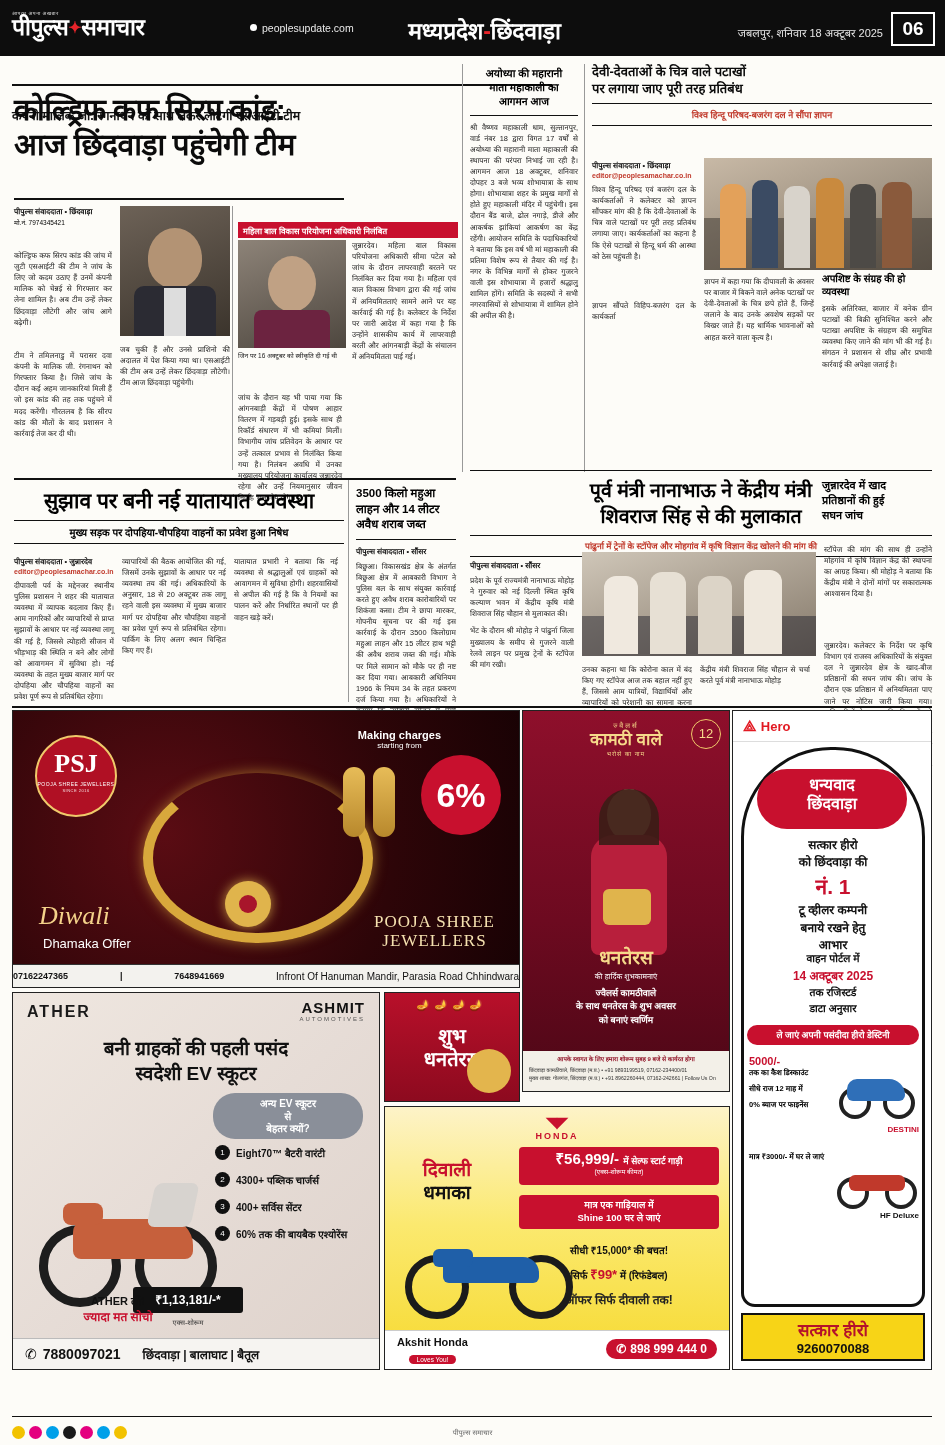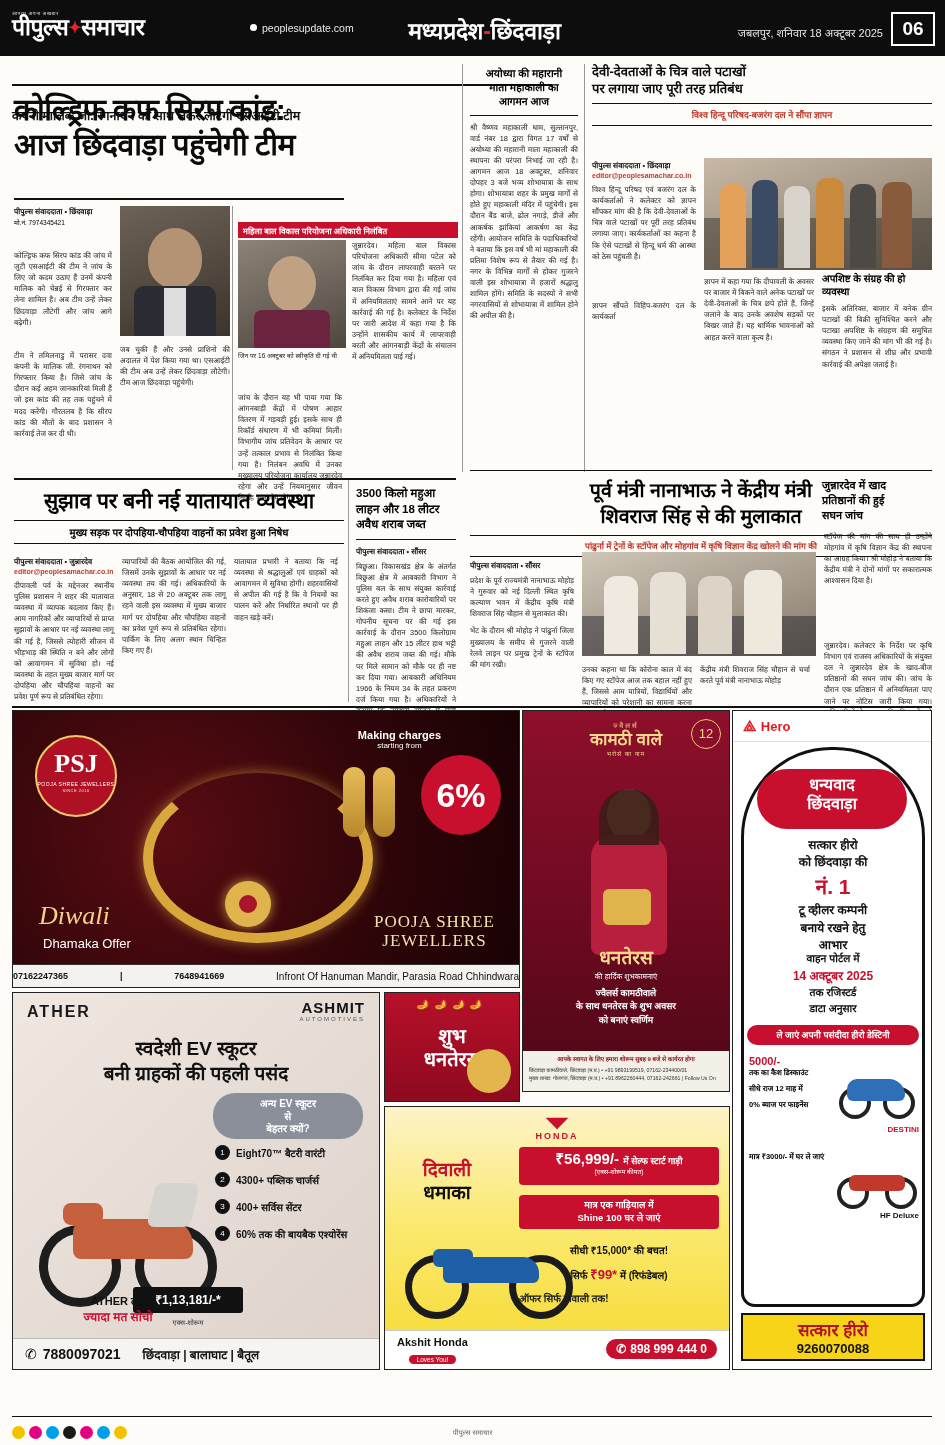--- a/index.html
+++ b/index.html
@@ -218,21 +218,21 @@
   <div class="photo" style="left:582px;top:552px;width:234px;height:104px;background:linear-gradient(160deg,#cfc6b8,#85796a);">
     <div style="position:absolute;left:0;bottom:0;width:100%;height:40px;background:rgba(35,35,45,.5);"></div>
     <div style="position:absolute;left:22px;top:24px;width:34px;height:78px;background:#f0e9df;border-radius:12px 12px 0 0;"></div>
     <div style="position:absolute;left:68px;top:20px;width:36px;height:82px;background:#e7e0d4;border-radius:12px 12px 0 0;"></div>
     <div style="position:absolute;left:116px;top:24px;width:34px;height:78px;background:#dcd4c7;border-radius:12px 12px 0 0;"></div>
     <div style="position:absolute;left:162px;top:18px;width:38px;height:84px;background:#efe8dd;border-radius:12px 12px 0 0;"></div>
   </div>
 
   <div class="bodytxt" style="position:absolute;left:582px;top:664px;width:110px;">उनका कहना था कि कोरोना काल में बंद किए गए स्टॉपेज आज तक बहाल नहीं हुए हैं, जिससे आम यात्रियों, विद्यार्थियों और व्यापारियों को परेशानी का सामना करना पड़ रहा है।</div>
   <div class="bodytxt" style="position:absolute;left:700px;top:664px;width:110px;">केंद्रीय मंत्री शिवराज सिंह चौहान से चर्चा करते पूर्व मंत्री नानाभाऊ मोहोड़</div>
-  <div class="bodytxt" style="position:absolute;left:824px;top:531px;width:108px;">स्टॉपेज की मांग की साथ ही उन्होंने मोहगांव में कृषि विज्ञान केंद्र की स्थापना का आग्रह किया। श्री मोहोड़ ने बताया कि केंद्रीय मंत्री ने दोनों मांगों पर सकारात्मक आश्वासन दिया है।</div>
+  <div class="bodytxt" style="position:absolute;left:824px;top:544px;width:108px;">स्टॉपेज की मांग की साथ ही उन्होंने मोहगांव में कृषि विज्ञान केंद्र की स्थापना का आग्रह किया। श्री मोहोड़ ने बताया कि केंद्रीय मंत्री ने दोनों मांगों पर सकारात्मक आश्वासन दिया है।</div>
 
   <div class="hrline" style="left:470px;top:470px;width:462px;background:#111;"></div>
 
   <div style="position:absolute;left:822px;top:478px;width:110px;">
     <div style="font-size:11px;font-weight:bold;line-height:1.35;">
       <div>जुन्नारदेव में खाद</div>
       <div>प्रतिष्ठानों की हुई</div>
       <div>सघन जांच</div>
     </div>
   </div>
@@ -250,21 +250,21 @@
     <div class="byemail" style="margin-top:2px;">editor@peoplesamachar.co.in</div>
   </div>
   <div class="bodytxt" style="position:absolute;left:14px;top:580px;width:100px;">दीपावली पर्व के मद्देनजर स्थानीय पुलिस प्रशासन ने शहर की यातायात व्यवस्था में व्यापक बदलाव किए हैं। आम नागरिकों और व्यापारियों से प्राप्त सुझावों के आधार पर नई व्यवस्था लागू की गई है, जिससे त्योहारी सीजन में भीड़भाड़ की स्थिति न बने और लोगों को आवागमन में सुविधा हो। नई व्यवस्था के तहत मुख्य बाजार मार्ग पर दोपहिया और चौपहिया वाहनों का प्रवेश पूर्ण रूप से प्रतिबंधित रहेगा।</div>
   <div class="bodytxt" style="position:absolute;left:122px;top:556px;width:104px;">व्यापारियों की बैठक आयोजित की गई, जिसमें उनके सुझावों के आधार पर नई व्यवस्था तय की गई। अधिकारियों के अनुसार, 18 से 20 अक्टूबर तक लागू रहने वाली इस व्यवस्था में मुख्य बाजार मार्ग पर दोपहिया और चौपहिया वाहनों का प्रवेश पूर्ण रूप से प्रतिबंधित रहेगा। पार्किंग के लिए अलग स्थान चिन्हित किए गए हैं।</div>
   <div class="bodytxt" style="position:absolute;left:234px;top:556px;width:104px;">यातायात प्रभारी ने बताया कि नई व्यवस्था से श्रद्धालुओं एवं ग्राहकों को आवागमन में सुविधा होगी। शहरवासियों से अपील की गई है कि वे नियमों का पालन करें और निर्धारित स्थानों पर ही वाहन खड़े करें।</div>
 
   <div class="vr" style="left:348px;top:480px;height:222px;"></div>
   <div style="position:absolute;left:356px;top:486px;width:100px;">
     <div style="font-size:11.5px;font-weight:bold;line-height:1.35;">
       <div>3500 किलो महुआ</div>
-      <div>लाहन और 18 लीटर</div>
+      <div>लाहन और 14 लीटर</div>
       <div>अवैध शराब जब्त</div>
     </div>
     <div style="height:1px;background:#111;margin:6px 0;"></div>
     <div class="byline">पीपुल्स संवाददाता • सौंसर</div>
     <div class="bodytxt" style="margin-top:5px;">बिछुआ। विकासखंड क्षेत्र के अंतर्गत बिछुआ क्षेत्र में आबकारी विभाग ने पुलिस बल के साथ संयुक्त कार्रवाई करते हुए अवैध शराब कारोबारियों पर शिकंजा कसा। टीम ने छापा मारकर, गोपनीय सूचना पर की गई इस कार्रवाई के दौरान 3500 किलोग्राम महुआ लाहन और 15 लीटर हाथ भट्टी की अवैध शराब जब्त की गई। मौके पर मिले सामान को मौके पर ही नष्ट कर दिया गया। आबकारी अधिनियम 1966 के नियम 34 के तहत प्रकरण दर्ज किया गया है। अधिकारियों ने बताया कि त्योहारी सीजन में ऐसी कार्रवाई लगातार जारी रहेगी।</div>
   </div>
 
   <div class="hrline" style="left:12px;top:706px;width:920px;height:2px;background:#111;"></div>
 
   <div class="ad ad-border psj" style="left:12px;top:710px;width:508px;height:278px;">
@@ -391,22 +391,22 @@
     </div>
   </div>
 
   <div class="ad ad-border ather" style="left:12px;top:992px;width:368px;height:378px;">
     <div style="position:absolute;left:14px;top:10px;font-size:16px;font-weight:bold;letter-spacing:2px;color:#1a1a1a;">ATHER</div>
     <div style="position:absolute;right:14px;top:6px;text-align:right;">
       <div style="font-size:15px;font-weight:bold;letter-spacing:1px;color:#111;">ASHMIT</div>
       <div style="font-size:6px;letter-spacing:2px;color:#555;">AUTOMOTIVES</div>
     </div>
     <div class="ather-h">
+      <div>बनी ग्राहकों की पहली पसंद</div>
       <div>स्वदेशी EV स्कूटर</div>
-      <div>बनी ग्राहकों की पहली पसंद</div>
     </div>
     <div style="position:absolute;right:16px;top:100px;width:150px;height:46px;background:#8a8f99;color:#fff;border-radius:22px;text-align:center;font-size:10px;font-weight:bold;padding-top:5px;box-sizing:border-box;line-height:1.25;">
       <div>अन्य EV स्कूटर</div>
       <div>से</div>
       <div>बेहतर क्यों?</div>
     </div>
     <div class="blist" style="top:152px;">
       <div class="bi">
           <span class="num">1</span>
           <span class="bt"><span>Eight70™</span> <span>बैटरी वारंटी</span></span>
@@ -478,21 +478,21 @@
     <div style="position:absolute;right:10px;top:88px;width:200px;text-align:center;background:#c8102e;color:#fff;border-radius:4px;padding:4px 0;font-size:9.5px;font-weight:bold;line-height:1.35;">
       <div>मात्र एक गाड़ियाल में</div>
       <div>Shine 100 घर ले जाएं</div>
     </div>
     <div style="position:absolute;right:10px;top:136px;width:200px;text-align:center;font-size:10px;font-weight:bold;color:#111;">सीधी ₹15,000* की बचत!</div>
     <div style="position:absolute;right:10px;top:158px;width:200px;text-align:center;font-size:10px;font-weight:bold;color:#111;">
       <span>सिर्फ</span>
       <span style="color:#c8102e;font-size:13px;">₹99*</span>
       <span>में (रिफंडेबल)</span>
     </div>
-    <div style="position:absolute;right:10px;top:184px;width:200px;font-size:10px;font-weight:bold;color:#222;padding-left:36px;">ऑफर सिर्फ दीवाली तक!</div>
+    <div style="position:absolute;right:10px;top:184px;width:200px;text-align:center;font-size:12px;font-weight:bold;color:#222;padding-left:36px;">ऑफर सिर्फ दीवाली तक!</div>
 
     <div style="position:absolute;left:14px;top:120px;width:180px;height:96px;">
       <div style="position:absolute;left:6px;bottom:4px;width:50px;height:50px;border-radius:50%;border:7px solid #1b1b1b;"></div>
       <div style="position:absolute;right:6px;bottom:4px;width:50px;height:50px;border-radius:50%;border:7px solid #1b1b1b;"></div>
       <div style="position:absolute;left:44px;bottom:40px;width:96px;height:26px;background:#1f5fa8;border-radius:8px 16px 6px 6px;"></div>
       <div style="position:absolute;left:34px;bottom:56px;width:40px;height:18px;background:#1f5fa8;border-radius:6px;"></div>
     </div>
 
     <div class="honda-foot">
       <div style="position:absolute;left:12px;top:5px;text-align:center;">

